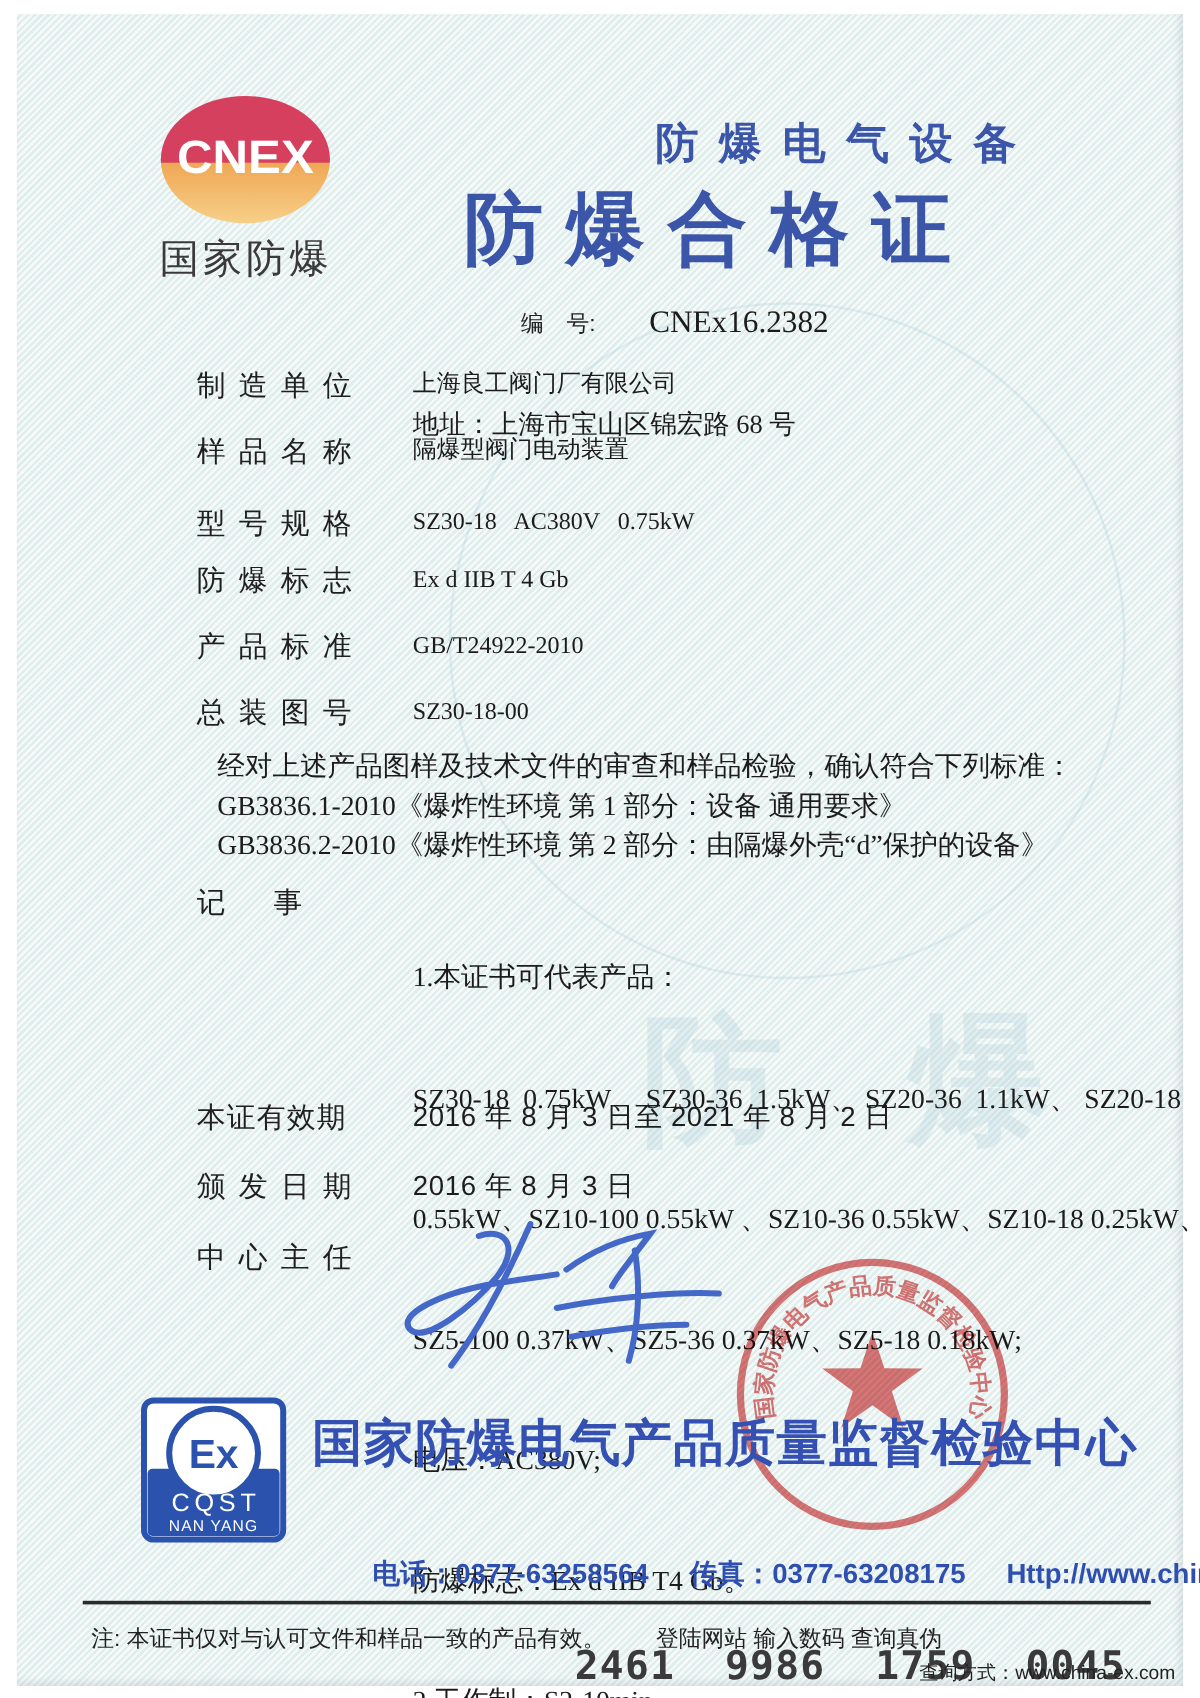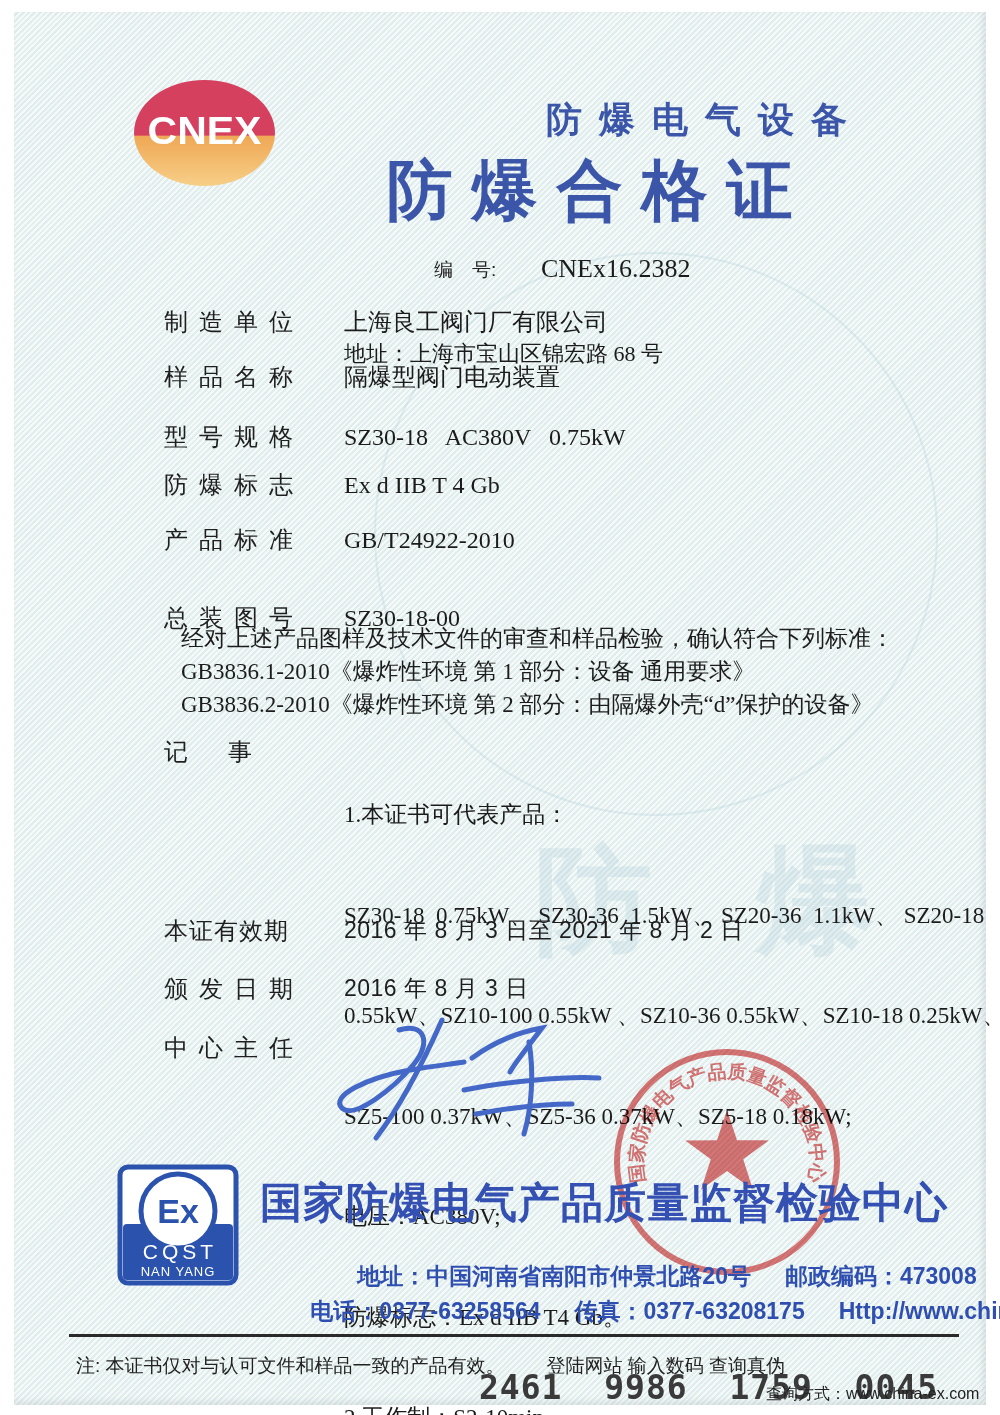--- a/index.html
+++ b/index.html
@@ -18,23 +18,23 @@
      background:linear-gradient(180deg,#d6405f 0%,#d6405f 52%,#efa855 53%,#f7cf88 100%);}
   .cnex-text{left:120px;top:96px;width:141px;text-align:center;font-size:41px;font-weight:bold;color:#ffffff;letter-spacing:0px;transform:scaleY(.95);}
   .cnex-caption{left:98px;top:182px;width:186px;text-align:center;font-size:33px;color:#3a3a3a;letter-spacing:3px;font-weight:500;}
   
   .doc-type{left:320px;top:84px;width:530px;text-align:right;font-size:36px;font-weight:bold;color:#3b55a9;letter-spacing:17px;}
   .main-title{left:290px;top:134px;width:590px;text-align:center;font-size:66px;font-weight:bold;color:#3b55a9;letter-spacing:19px;}
   .no-label{left:420px;top:245px;font-size:19px;color:#202020;font-weight:500;}
   .no-value{left:527px;top:242px;font-size:26px;color:#1c1c1c;font-family:"Liberation Serif",serif;}
   
   .flabel{left:150px;font-size:24px;line-height:1;color:#1f1f1f;font-weight:500;letter-spacing:11px;text-align:center;}
-  .fvalue{left:330px;font-size:24px;line-height:1;color:#1b1b1b;font-family:"Liberation Serif",serif;white-space:pre;}
+  .fvalue{left:330px;font-size:20px;line-height:1;color:#1b1b1b;font-family:"Liberation Serif",serif;white-space:pre;}
   .t0{top:298px}.ta{top:331px;font-size:22px;}
-  .t1{top:353px}.t2{top:413px}.t3{top:461px}.t4{top:516px}.t5{top:594px}
+  .t1{top:353px}.t2{top:413px}.t3{top:461px}.t4{top:516px}.t5{top:571px}
   
   .std{left:150px;color:#1c1c1c;white-space:pre;margin-left:17px;}
   .std-intro{top:611px;font-size:23px;font-weight:500;}
   .std-1{top:644px;font-size:23px;font-family:"Liberation Serif",serif;}
   .std-2{top:677px;font-size:23px;font-family:"Liberation Serif",serif;}
   
   .notes-label{left:150px;top:724px;font-size:24px;color:#1f1f1f;font-weight:500;letter-spacing:8px;}
   .notes-block{left:330px;top:719px;width:600px;font-size:23px;line-height:33.5px;color:#1b1b1b;font-family:"Liberation Serif",serif;white-space:pre;}
   
   .lbl5{left:150px;font-size:24px;color:#1f1f1f;font-weight:500;letter-spacing:1px;}
@@ -62,20 +62,21 @@
 <body>
 
 <div id="page">
   <div id="cert">
 
     <div class="abs wm-circle"></div>
     <div class="abs wm-text">防 爆</div>
 
     <div class="abs cnex-ellipse"></div>
     <div class="abs cnex-text">CNEX</div>
+    <div class="abs cnex-caption">国家防爆</div>
 
     <div class="abs doc-type">防爆电气设备</div>
     <div class="abs main-title">防爆合格证</div>
     <span class="abs no-label">编　号:</span>
     <span class="abs no-value">CNEx16.2382</span>
 
     <span class="abs flabel t0">制造单位</span>
     <span class="abs fvalue t0">上海良工阀门厂有限公司</span>
     <span class="abs fvalue ta">地址：上海市宝山区锦宏路 68 号</span>
 
@@ -143,23 +144,20 @@
       <rect x="3" y="3" width="116" height="116" rx="8" fill="#ffffff" stroke="#2b53ad" stroke-width="5"></rect>
       <rect x="6" y="60" width="110" height="56" rx="4" fill="#2b53ad"></rect>
       <circle cx="61" cy="47" r="37" fill="#ffffff" stroke="#2b53ad" stroke-width="5"></circle>
       <text x="61" y="59" text-anchor="middle" font-size="34" font-weight="bold" fill="#2b53ad" font-family="Liberation Sans, sans-serif">Ex</text>
       <text x="63" y="95" text-anchor="middle" font-size="21" letter-spacing="4" fill="#ffffff" font-family="Liberation Sans, sans-serif">CQST</text>
       <text x="61" y="112" text-anchor="middle" font-size="13" letter-spacing="1" fill="#ffffff" font-family="Liberation Sans, sans-serif">NAN YANG</text>
     </svg>
 
     <div class="abs org-name">国家防爆电气产品质量监督检验中心</div>
 
-    <div class="abs org-line org-addr">
-      <span>地址：中国河南省南阳市仲景北路20号</span><span class="gap"></span><span>邮政编码：473008</span>
-    </div>
 
     <div class="abs org-line org-tel">
       <span>电话：0377-63258564</span><span class="gap"></span><span>传真：0377-63208175</span><span class="gap"></span><span>Http://www.china-ex.com</span>
     </div>
 
     <div class="abs rule"></div>
     <div class="abs foot-note">
       <span>注: 本证书仅对与认可文件和样品一致的产品有效。</span><span class="foot-hint">登陆网站 输入数码 查询真伪</span>
     </div>
     <div class="abs foot-code">2461  9986  1759  0045</div>

